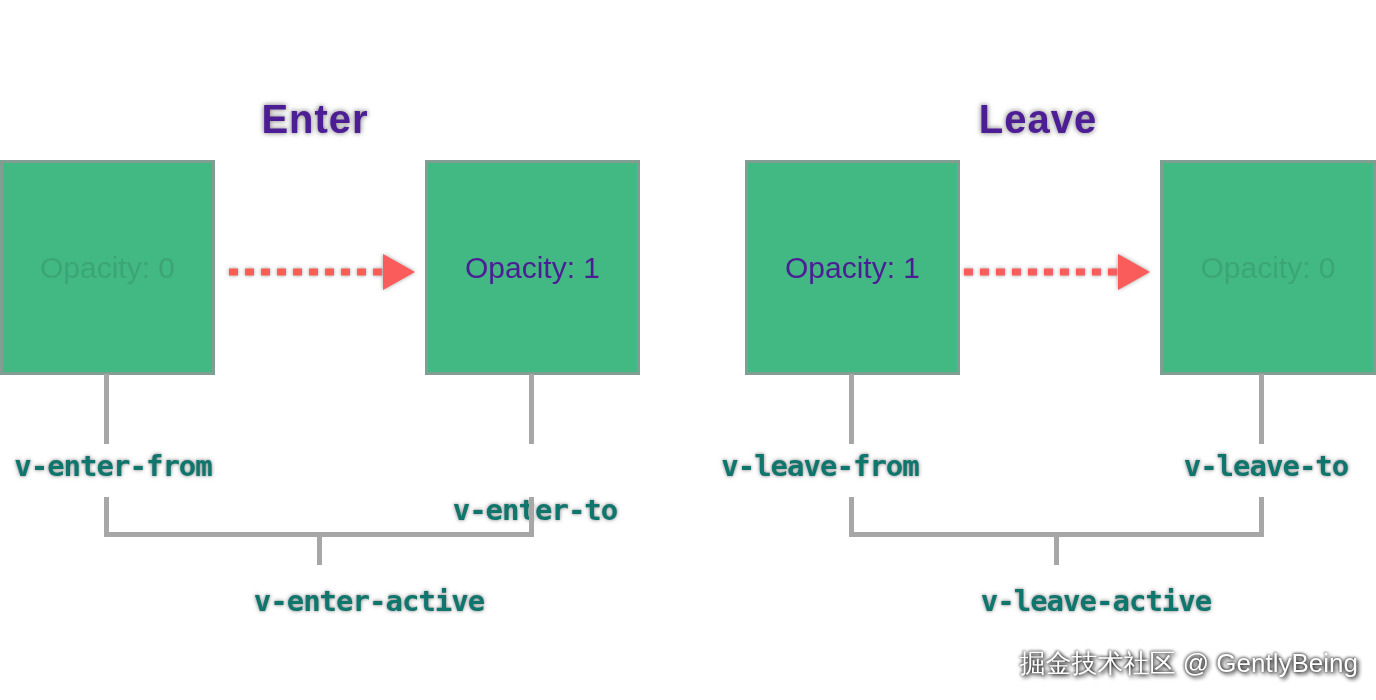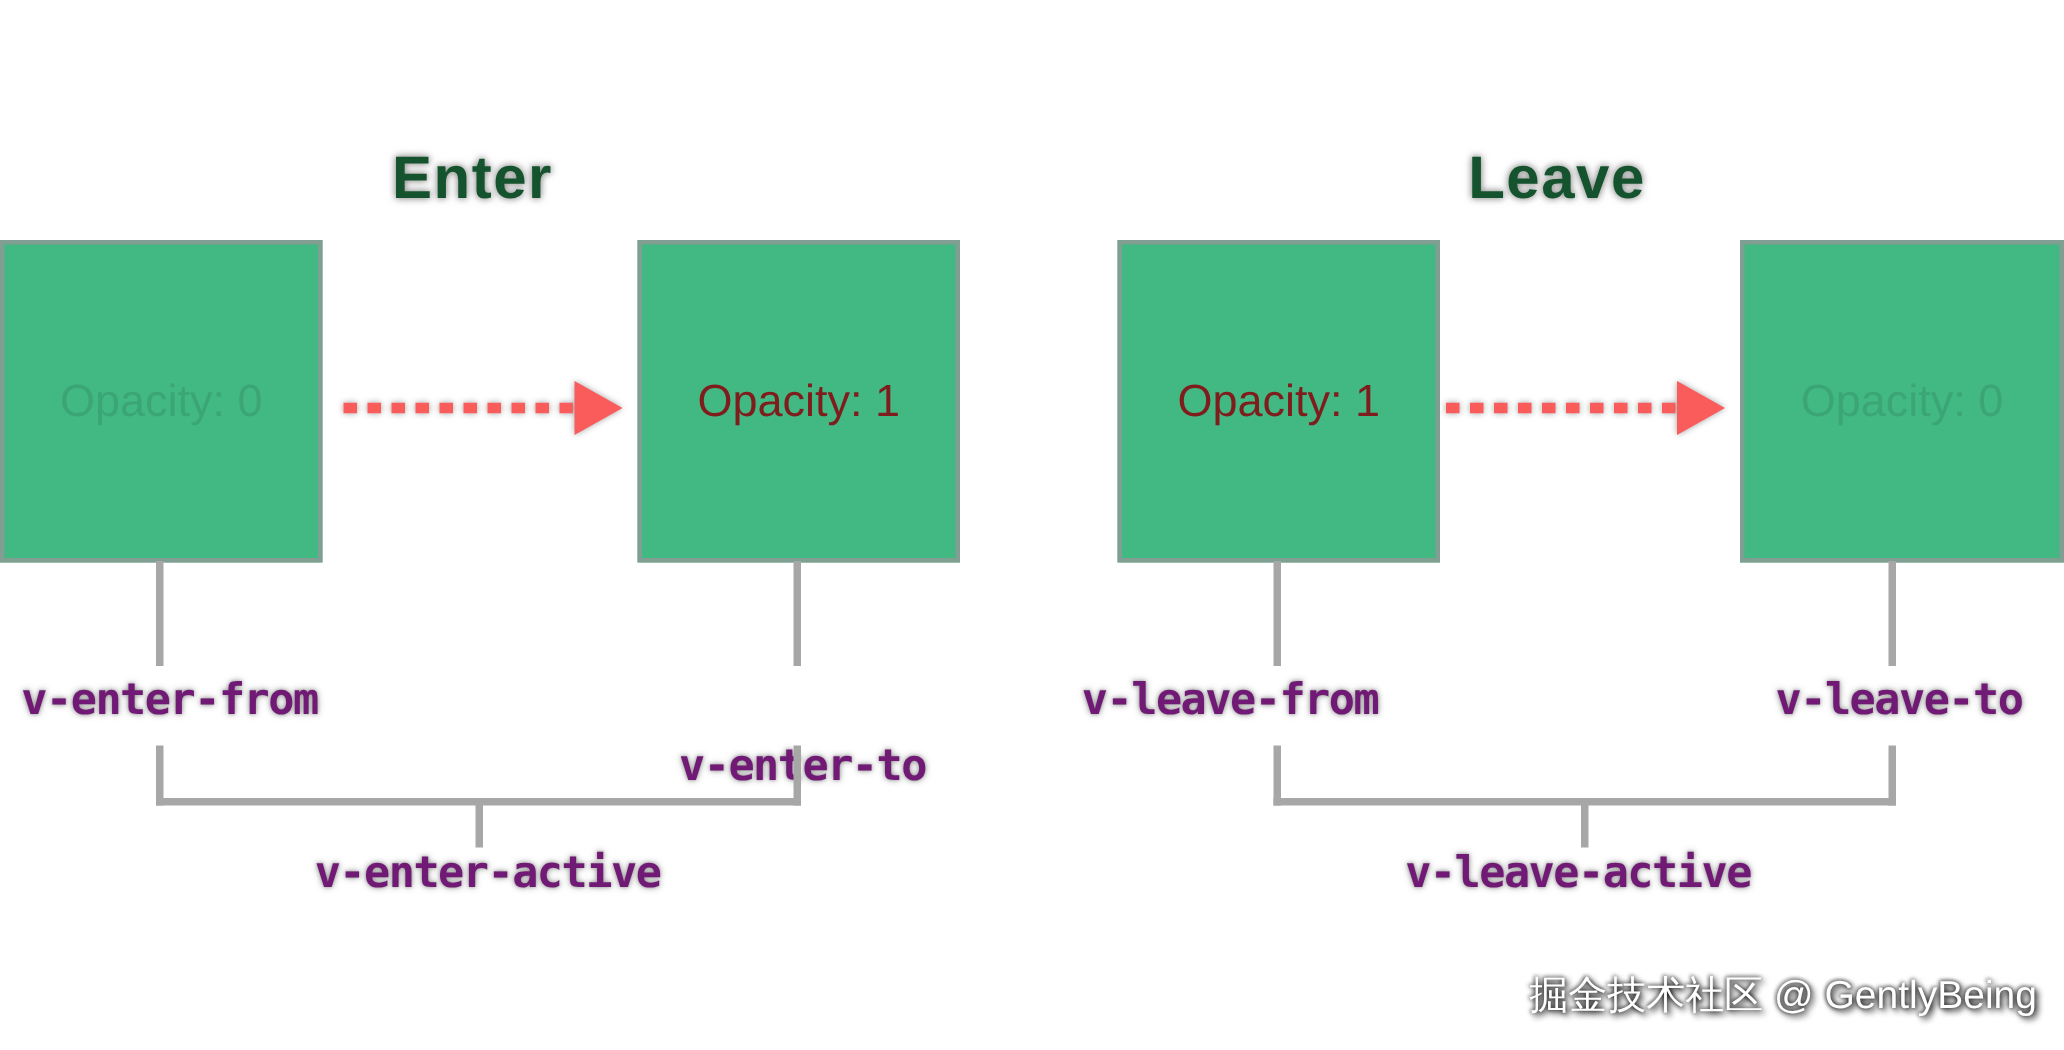--- a/index.html
+++ b/index.html
@@ -18,42 +18,42 @@
 
   
   .title {
     position: absolute;
     top: 64px;
     width: 300px;
     text-align: center;
     font-size: 40px;
     font-weight: 800;
     letter-spacing: 1px;
-    color: #14532d;
+    color: #4c1d95;
     text-shadow: 0 0 4px rgba(140,140,140,0.95), 0 0 6px rgba(140,140,140,0.55);
   }
   .title-enter { left: 165px; }
   .title-leave { left: 888px; }
 
   
   .box {
     position: absolute;
     top: 160px;
     width: 215px;
     height: 215px;
     background: #42b883;
     border: 3px solid rgba(150,150,150,0.75);
     box-sizing: border-box;
     display: flex;
     align-items: center;
     justify-content: center;
   }
   .box .box-label {
     font-size: 30px;
-    color: #7f1d1d;
+    color: #4c1d95;
     white-space: nowrap;
   }
   .box.faint .box-label { color: rgba(0,0,0,0.10); }
   .box-1 { left: 0; }
   .box-2 { left: 425px; }
   .box-3 { left: 745px; }
   .box-4 { left: 1160px; width: 216px; }
 
   
   .arrow {
@@ -82,21 +82,21 @@
   
   .class-label {
     position: absolute;
     top: 449px;
     transform: translateX(-50%);
     font-family: "DejaVu Sans Mono", monospace;
     font-size: 29px;
     font-weight: bold;
     letter-spacing: -1px;
     white-space: nowrap;
-    color: #701a75;
+    color: #0f766e;
     text-shadow: 0 0 4px rgba(140,140,140,0.9), 0 0 2px rgba(140,140,140,0.6);
   }
   .lbl-enter-from { left: 113px; }
   .lbl-enter-to   { left: 535px; margin-top: 44px; }
   .lbl-leave-from { left: 820px; }
   .lbl-leave-to   { left: 1266px; }
 
   
   .bracket {
     position: absolute;
@@ -112,21 +112,21 @@
   .tick {
     position: absolute;
     top: 535px;
     width: 5px;
     height: 30px;
     background: #a7a7a7;
   }
   .tick-enter { left: 317px; }
   .tick-leave { left: 1054px; }
 
-  .active-label { top: 564px; }
+  .active-label { top: 584px; margin-left: 44px; }
   .lbl-enter-active { left: 325px; }
   .lbl-leave-active { left: 1052px; }
 
   
   .watermark {
     position: absolute;
     top: 646px;
     right: 18px;
     font-size: 26px;
     font-weight: normal;

